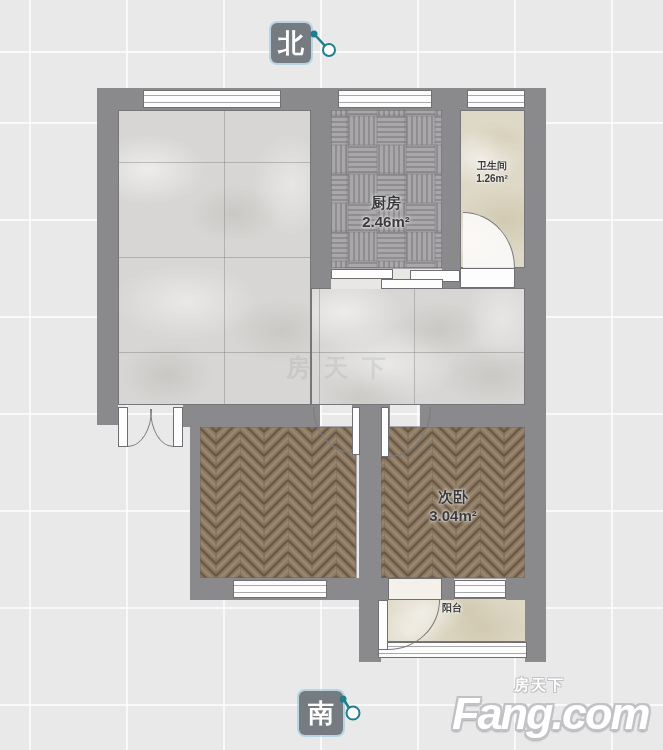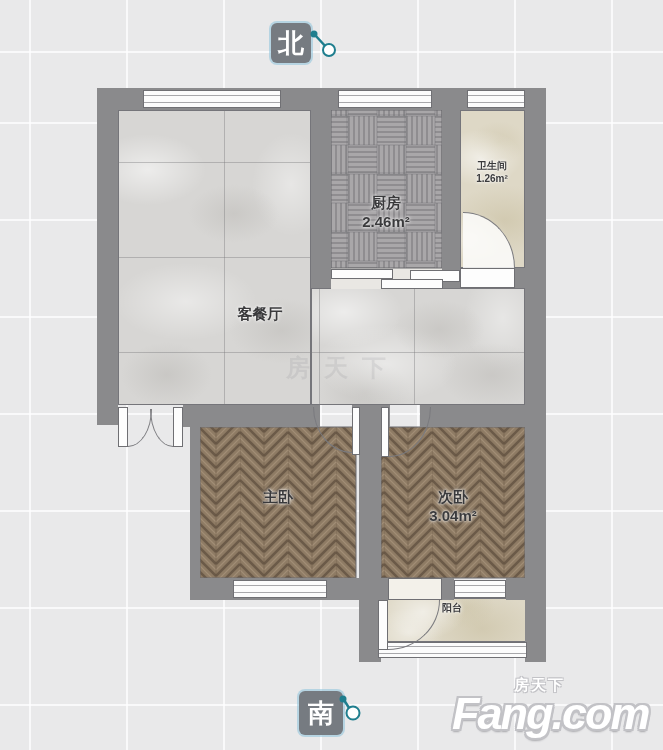--- a/index.html
+++ b/index.html
@@ -143,32 +143,30 @@
   <div class="arc tr fill-white" style="left:463px;top:212px;width:52px;height:56px;"></div>
 
   <div class="leaf" style="left:331px;top:269px;width:62px;height:10px;"></div>
   <div class="leaf" style="left:381px;top:279px;width:62px;height:10px;"></div>
 
   <div class="leaf" style="left:388px;top:578px;width:54px;height:22px;background:#f3f1ea;"></div>
   <div class="leaf" style="left:378px;top:600px;width:10px;height:50px;"></div>
   <div class="arc br" style="left:388px;top:600px;width:52px;height:50px;"></div>
 
   <div class="rlabel" style="left:190px;top:305px;width:140px;">
-    <div>客餐厅</div>
   </div>
   <div class="rlabel" style="left:330px;top:172px;width:112px;margin-top:22px;">
     <div>厨房</div>
     <div>2.46m²</div>
   </div>
   <div class="rlabel small" style="left:452px;top:160px;width:80px;">
     <div>卫生间</div>
     <div>1.26m²</div>
   </div>
   <div class="rlabel" style="left:208px;top:488px;width:140px;">
-    <div>主卧</div>
   </div>
   <div class="rlabel" style="left:383px;top:488px;width:140px;">
     <div>次卧</div>
     <div>3.04m²</div>
   </div>
   <div class="rlabel small" style="left:392px;top:602px;width:120px;text-align:center;">
     <div>阳台</div>
   </div>
 
   <div class="compass-box" style="left:271px;top:23px;width:40px;height:40px;">

